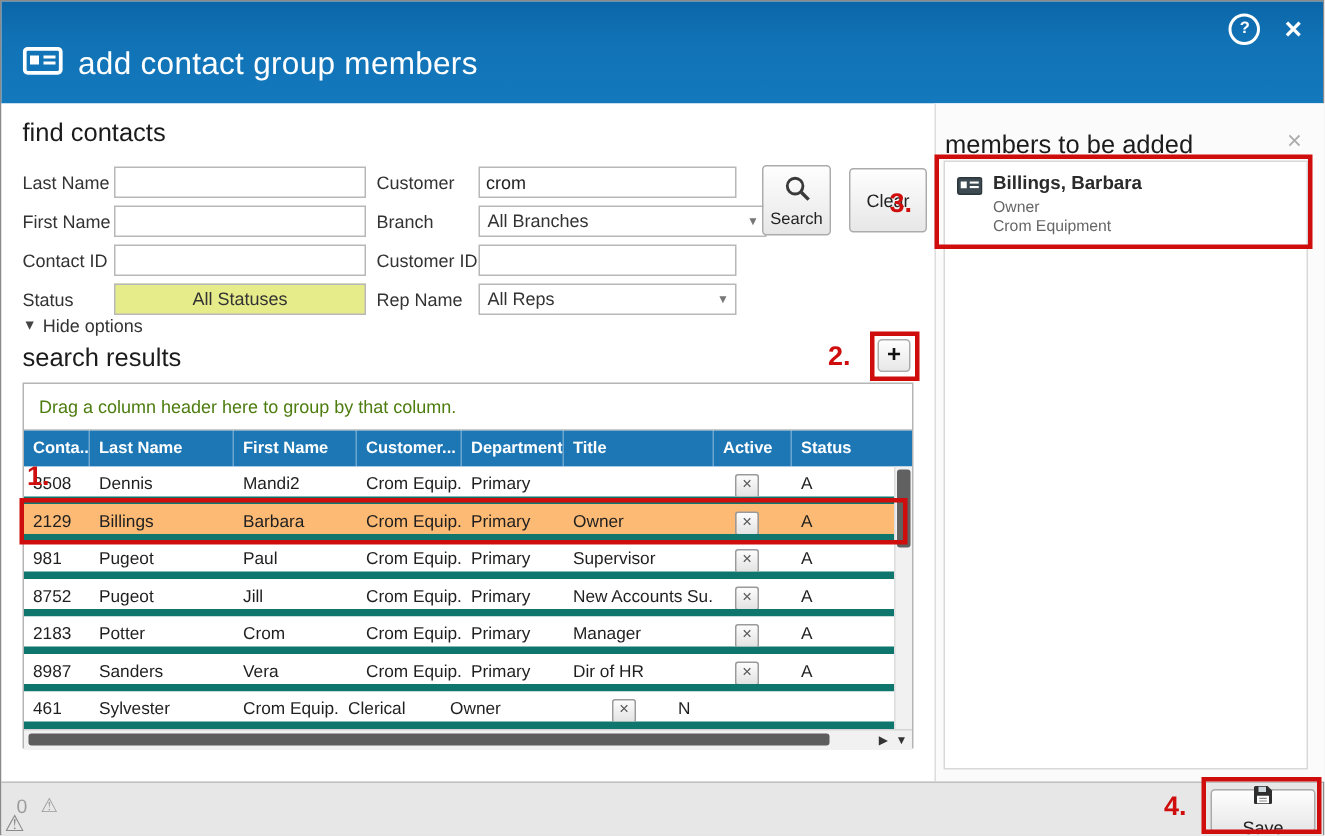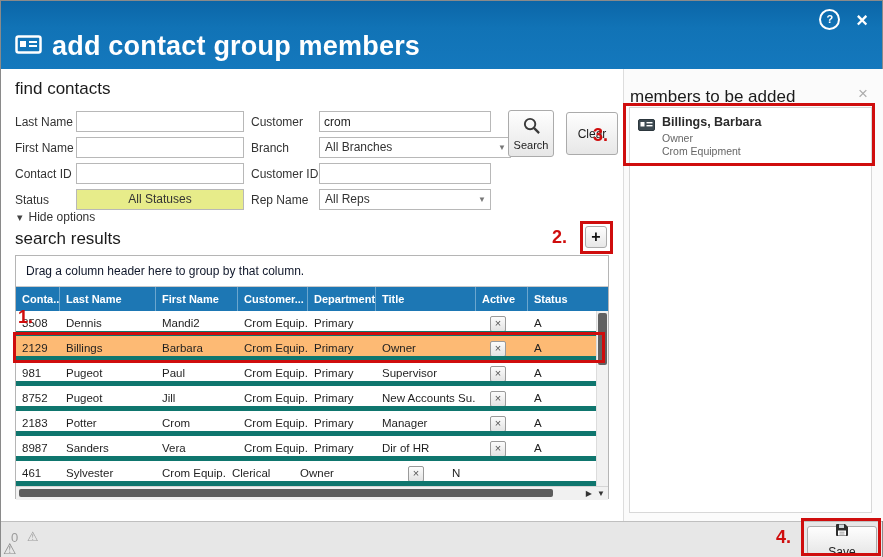--- a/index.html
+++ b/index.html
@@ -4,21 +4,21 @@
 <style>
   html,body{margin:0;padding:0}
   body{width:883px;height:557px;position:relative;overflow:hidden;
        font-family:"Liberation Sans","DejaVu Sans",sans-serif;background:#fff}
   .win{position:absolute;inset:0;border:1px solid #8a8a8a;box-sizing:border-box;background:#fff}
 
   
   .hdr{position:absolute;left:0;top:0;width:100%;height:68px;
        background:linear-gradient(180deg,#0b66a8 0%,#1173b6 40%,#1478bd 100%)}
   .hdr-title{position:absolute;left:14px;top:30px;display:flex;align-items:center;gap:10px;color:#fff}
-  .hdr-title h1{margin:0;font-size:27px;font-weight:bold;letter-spacing:.2px}
+  .hdr-title h1{margin:0;font-size:21px;font-weight:normal;letter-spacing:.2px}
   .top-icons{position:absolute;right:14px;top:8px;display:flex;align-items:center;gap:16px;color:#fff}
   .help{width:17px;height:17px;border:2px solid #fff;border-radius:50%;
         font-size:11px;font-weight:bold;text-align:center;line-height:16px;cursor:pointer}
   .close{font-size:20px;font-weight:bold;line-height:20px;cursor:pointer}
 
   
   .content{position:absolute;left:0;top:68px;width:883px;height:452px;background:#fff}
   .sec-title{position:absolute;font-size:17px;color:#1b1b1b}
   .flabel{position:absolute;font-size:12px;color:#333;white-space:nowrap}
   .ti{position:absolute;height:21px;border:1px solid #b8b8b8;background:#fff;
@@ -30,21 +30,21 @@
   .btn{border:1px solid #ababab;border-radius:3px;box-sizing:border-box;
        background:linear-gradient(180deg,#fefefe,#e7e7e7);cursor:pointer;
        display:flex;flex-direction:column;align-items:center;justify-content:center;
        font-family:inherit;font-size:11px;color:#222;position:absolute}
   .link-row{position:absolute;display:flex;align-items:center;gap:6px;font-size:12px;color:#333;cursor:pointer}
   .chev{font-size:11px;color:#444;line-height:10px}
 
   
   .grid{position:absolute;left:14px;top:186px;width:594px;height:244px;
         border:1px solid #b5b5b5;box-sizing:border-box;background:#fff}
-  .ghint{height:30px;line-height:30px;padding-left:10px;font-size:12px;color:#0f172a;
+  .ghint{height:30px;line-height:30px;padding-left:10px;font-size:12px;color:#4d7c0f;
          border-bottom:1px solid #c9c9c9;background:#fff}
   .ghead{display:flex;height:24px;background:#1d77b4;color:#fff}
   .hcell{font-size:11px;font-weight:bold;line-height:24px;padding-left:6px;box-sizing:border-box;
          border-right:1px solid rgba(255,255,255,.35);white-space:nowrap;overflow:hidden;cursor:pointer}
   .gbody{position:relative;height:175px;overflow:hidden}
   .trow{display:flex;height:25px;border-bottom:5px solid #0f766e;background:#fff;cursor:pointer;box-sizing:border-box}
   .trow.sel{background:#fdba74}
   .cell{font-size:11.5px;line-height:24px;padding-left:6px;box-sizing:border-box;color:#1f1f1f;
         white-space:nowrap;overflow:hidden}
   .c0{width:44px}.c1{width:96px}.c2{width:82px}.c3{width:70px}.c4{width:68px}

